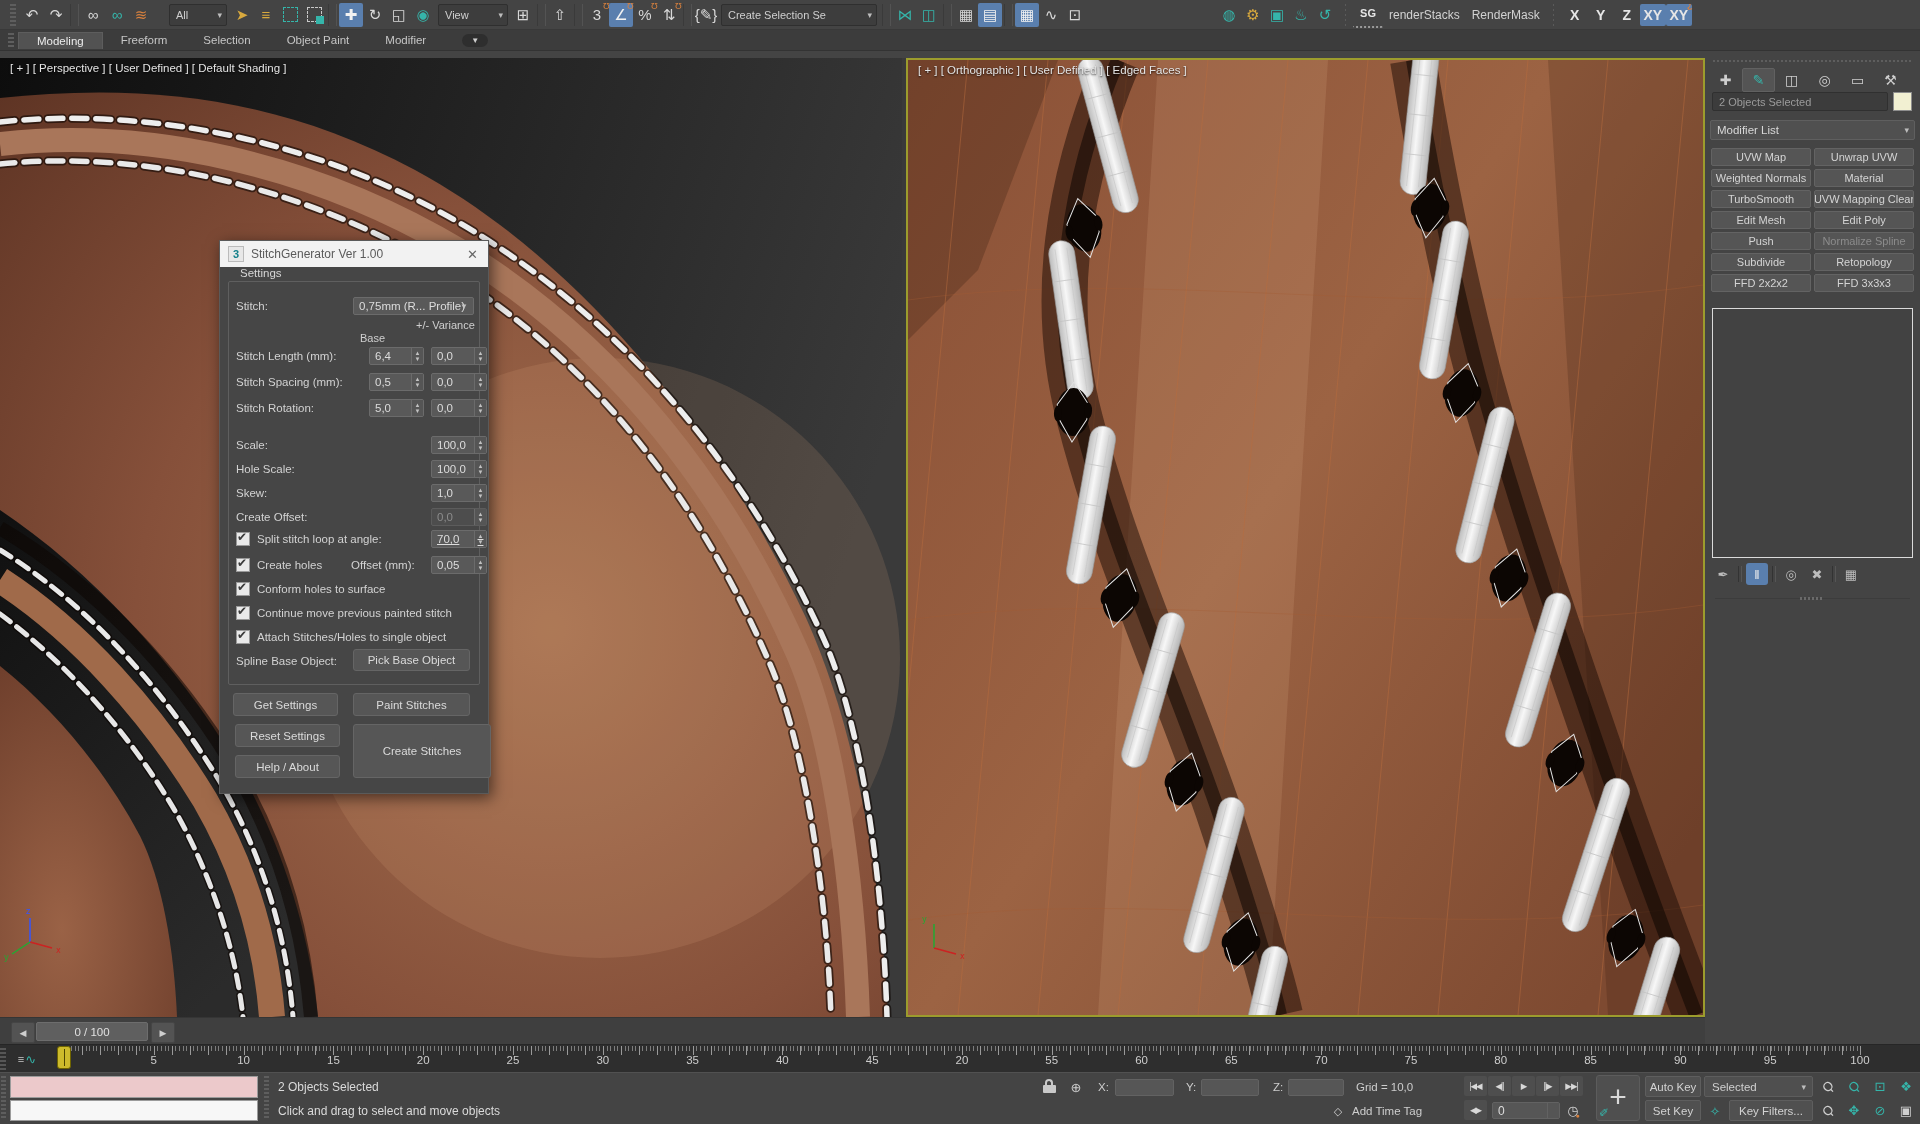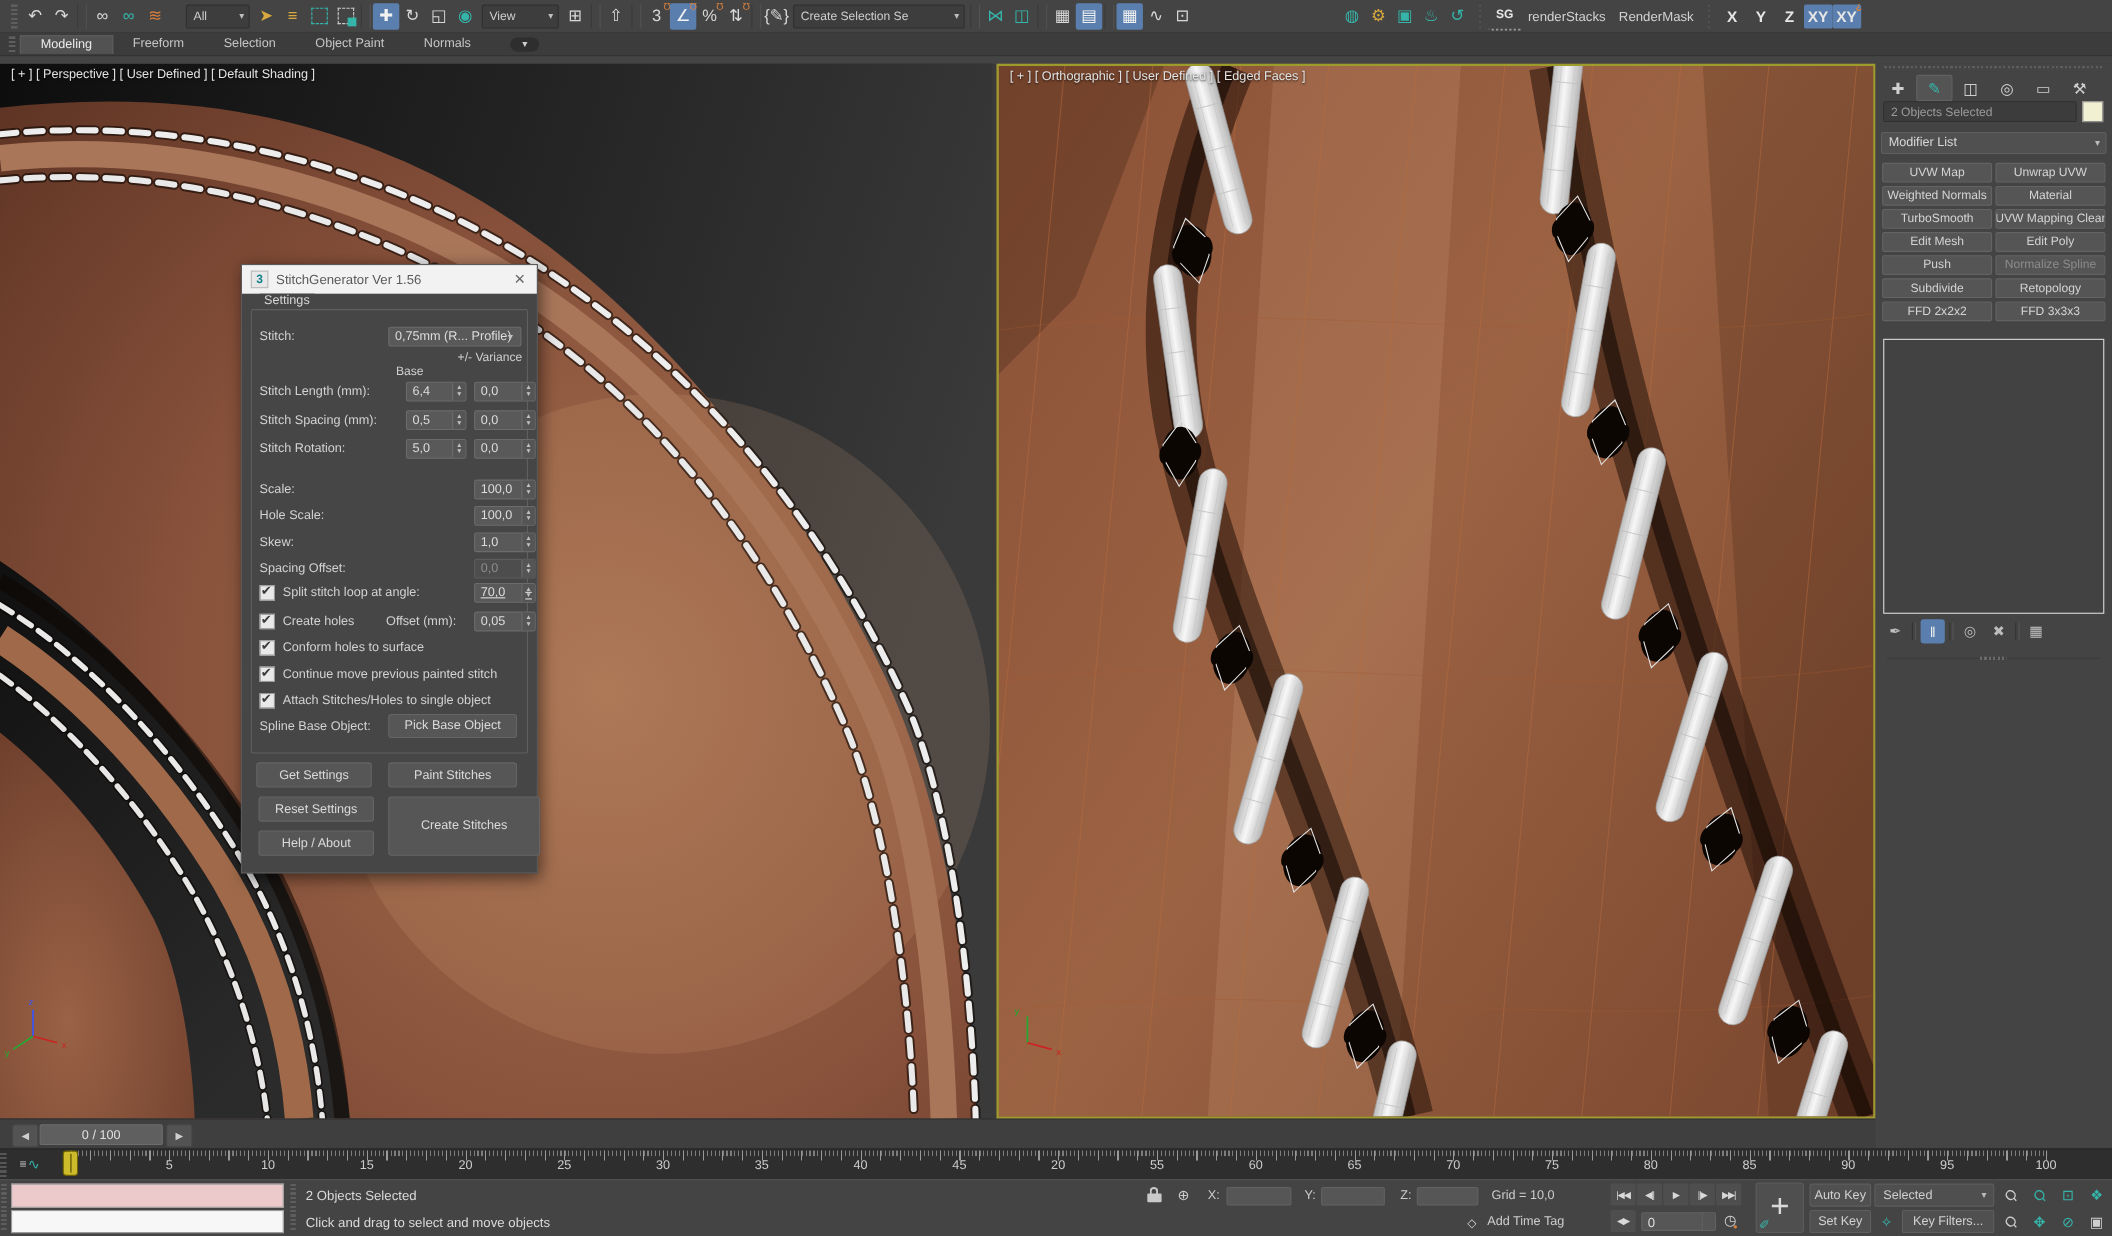--- a/index.html
+++ b/index.html
@@ -470,21 +470,21 @@
   <span style="display:flex;align-items:center;">
 
       <span class="rtab active">Modeling</span>
 
       <span class="rtab">Freeform</span>
 
       <span class="rtab">Selection</span>
 
       <span class="rtab">Object Paint</span>
 
-      <span class="rtab">Normals</span>
+      <span class="rtab">Modifier</span>
     </span>
   <span class="roverflow">▼</span>
 </div>
 
 <div id="vp-left">
   <div class="vplabel">[ + ] [ Perspective ] [ User Defined ] [ Default Shading ]</div>
   <svg width="902" height="959" viewBox="0 0 902 959">
     <defs>
       <linearGradient id="bgL" x1="0" y1="0" x2="1" y2="0.35">
         <stop offset="0" stop-color="#0d0d0d"></stop>
@@ -632,21 +632,21 @@
       <line x1="26" y1="888" x2="48" y2="894" stroke="#cc2222"></line>
       <text x="14" y="862" fill="#22aa33" font-size="8">y</text>
       <text x="52" y="899" fill="#cc2222" font-size="8">x</text>
     </g>
   </svg>
 </div>
 
 <div id="dlg">
   <div class="title">
     <span class="applogo">3</span>
-    <span class="t">StitchGenerator Ver 1.56</span>
+    <span class="t">StitchGenerator Ver 1.00</span>
     <span class="close">✕</span>
   </div>
   <span class="grplabel">Settings</span>
   <div class="grpbox"></div>
 
   <div class="dlgrow" style="top:55px;">
     <span>Stitch:</span>
   </div>
   <div class="dfield combo" style="left:133px;top:56px;width:121px;">
     <span class="val">0,75mm (R... Profile)</span>
@@ -714,21 +714,21 @@
 
       <div class="dlgrow singlerow" style="top: 242px;">
         <span>Skew:</span>
         <span class="dfield fVar" style="left: 195px; width: 56px;">
           <span class="val">1,0</span>
           <span class="spin"></span>
         </span>
       </div>
 
       <div class="dlgrow singlerow" style="top: 266px;">
-        <span>Spacing Offset:</span>
+        <span>Create Offset:</span>
         <span class="dfield fVar dis" style="left: 195px; width: 56px;">
           <span class="val">0,0</span>
           <span class="spin"></span>
         </span>
       </div>
     </div>
 
   <div class="dlgrow" style="top:288px;">
     <span class="cb"></span>
     <span>Split stitch loop at angle:</span>

